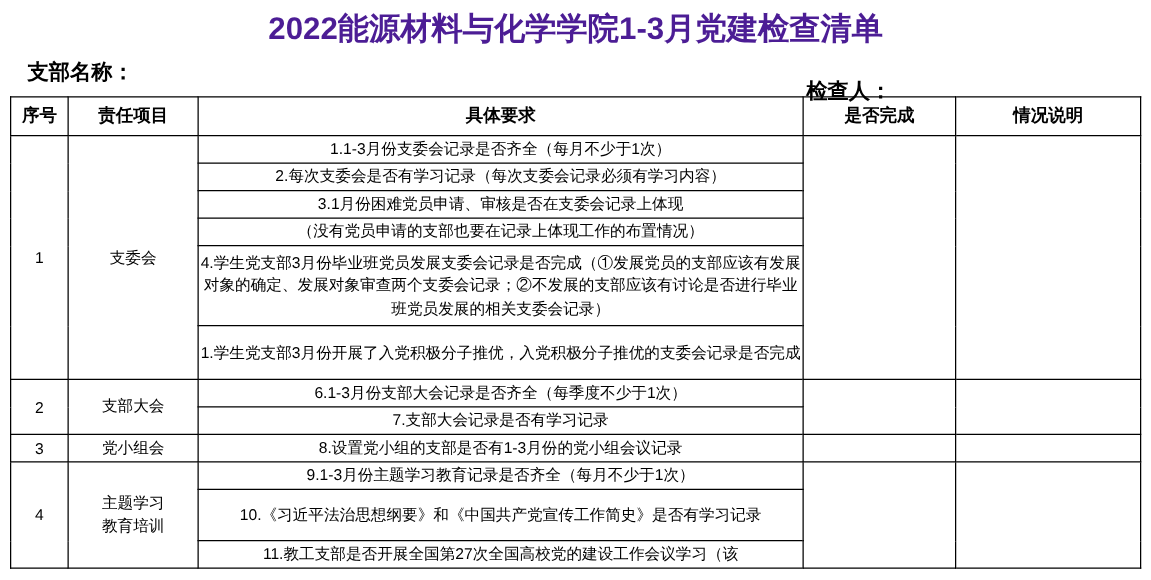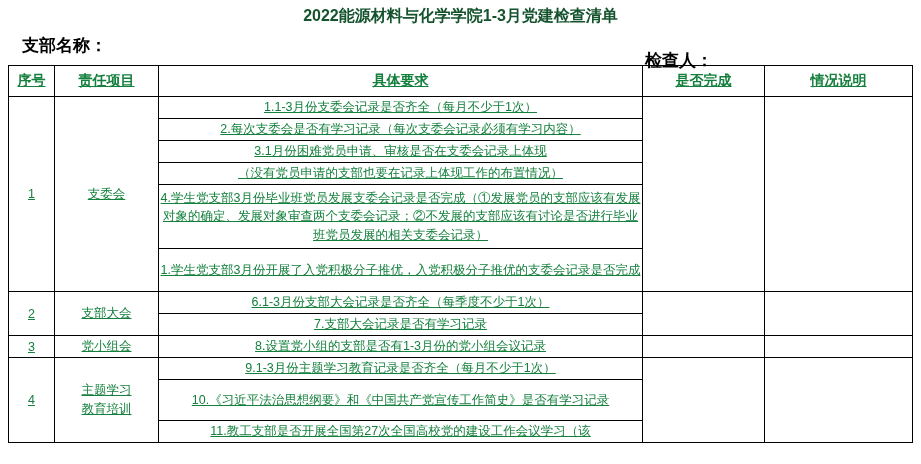--- a/index.html
+++ b/index.html
@@ -14,23 +14,23 @@
     overflow: hidden;
   }
   .doc {
     width: 921px;
     height: 464px;
     position: relative;
     box-sizing: border-box;
   }
   .doc-title {
     text-align: center;
-    font-size: 16px;
+    font-size: 25px;
     font-weight: bold;
-    color: #14532d;
+    color: #4c1d95;
     padding-top: 6px;
     padding-bottom: 4px;
     letter-spacing: 0px;
   }
   .subhead {
     display: flex;
     align-items: center;
     font-size: 17px;
     font-weight: bold;
     padding: 4px 0 6px 16px;
@@ -46,22 +46,21 @@
     position: absolute;
     left: 645px;
     top: 18px;
   }
   table.sheet {
     border-collapse: collapse;
     table-layout: fixed;
     width: 904px;
     margin-left: 8px;
     font-size: 12.5px;
-    color: #15803d;
-    text-decoration: underline;
+    color: #000000;
   }
   table.sheet th, table.sheet td {
     border: 1px solid #000;
     padding: 0;
     vertical-align: middle;
   }
   thead th {
     font-weight: bold;
     text-align: center;
     height: 30px;

